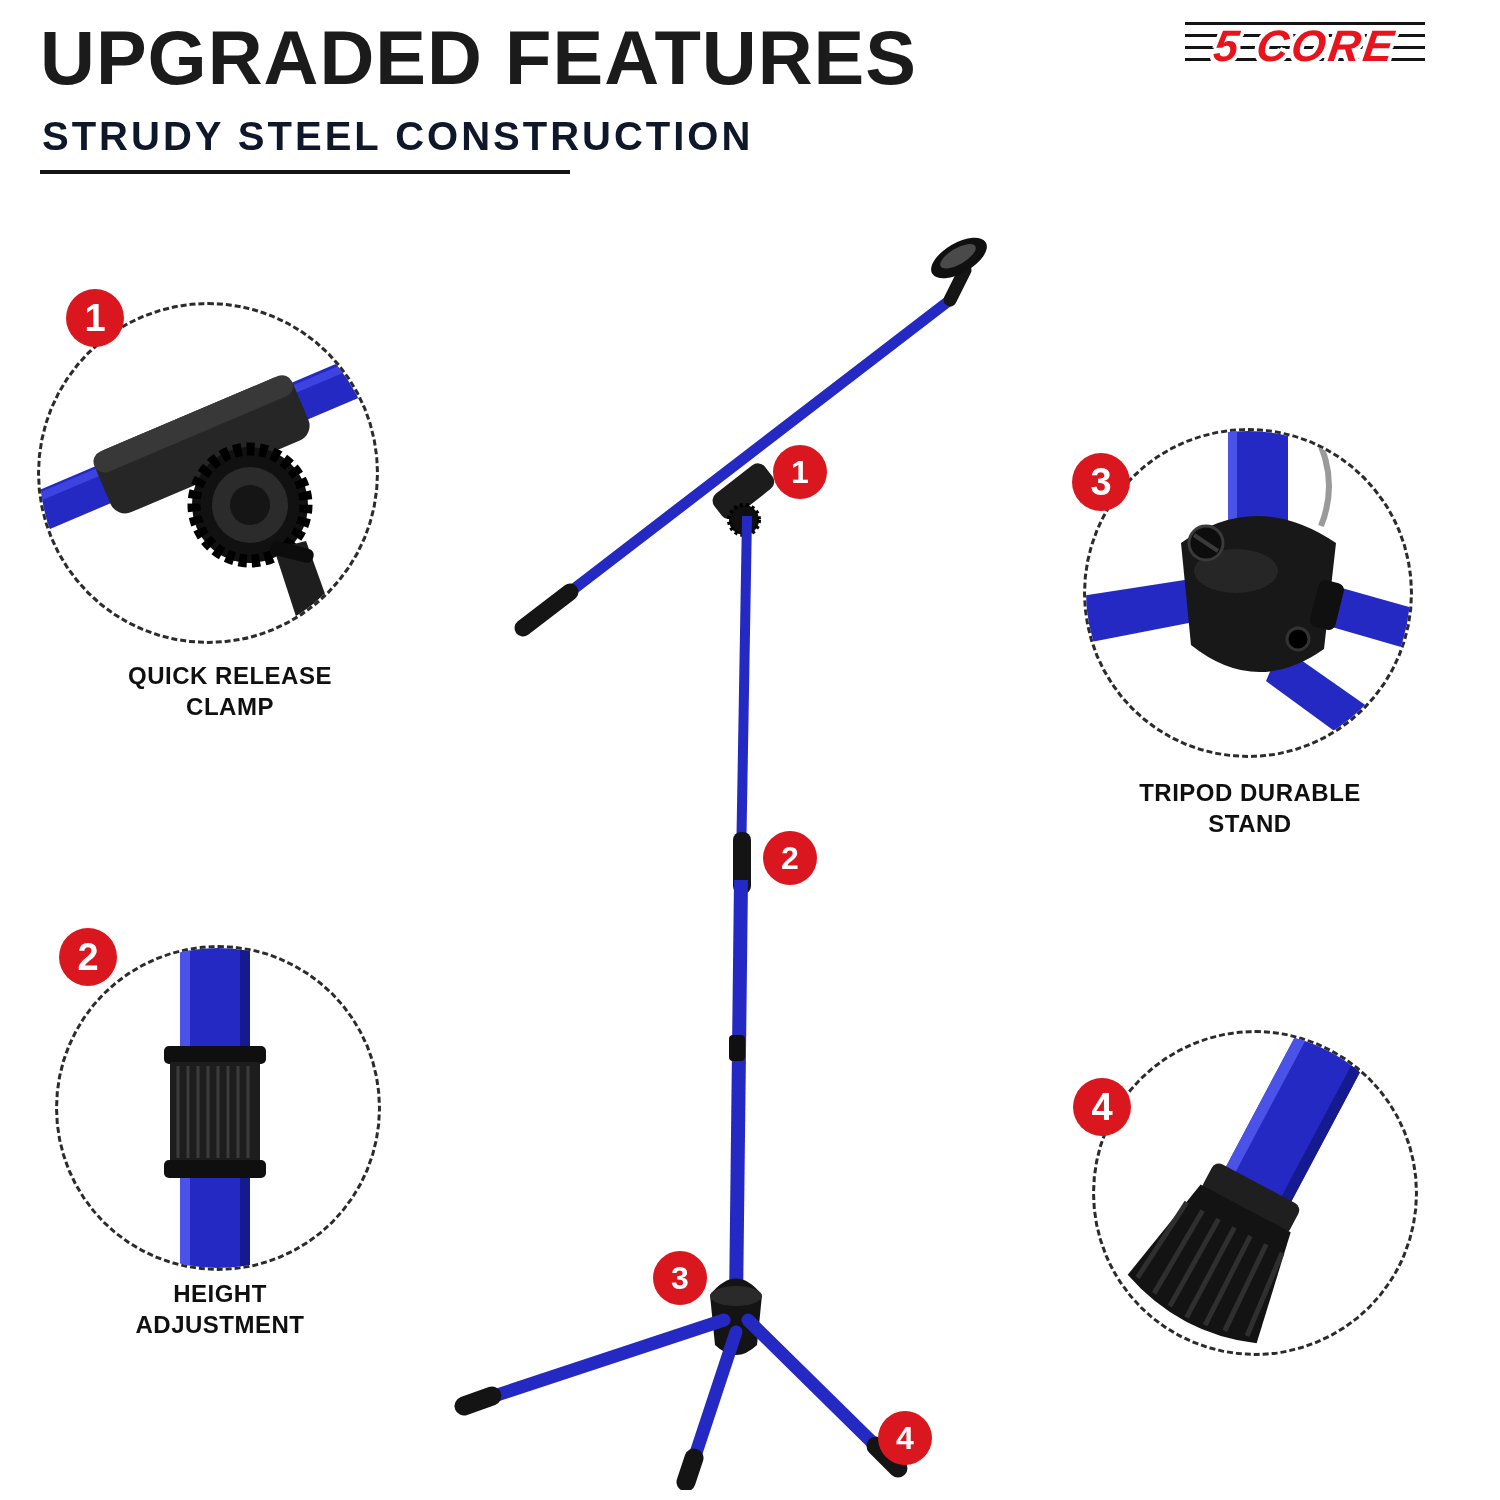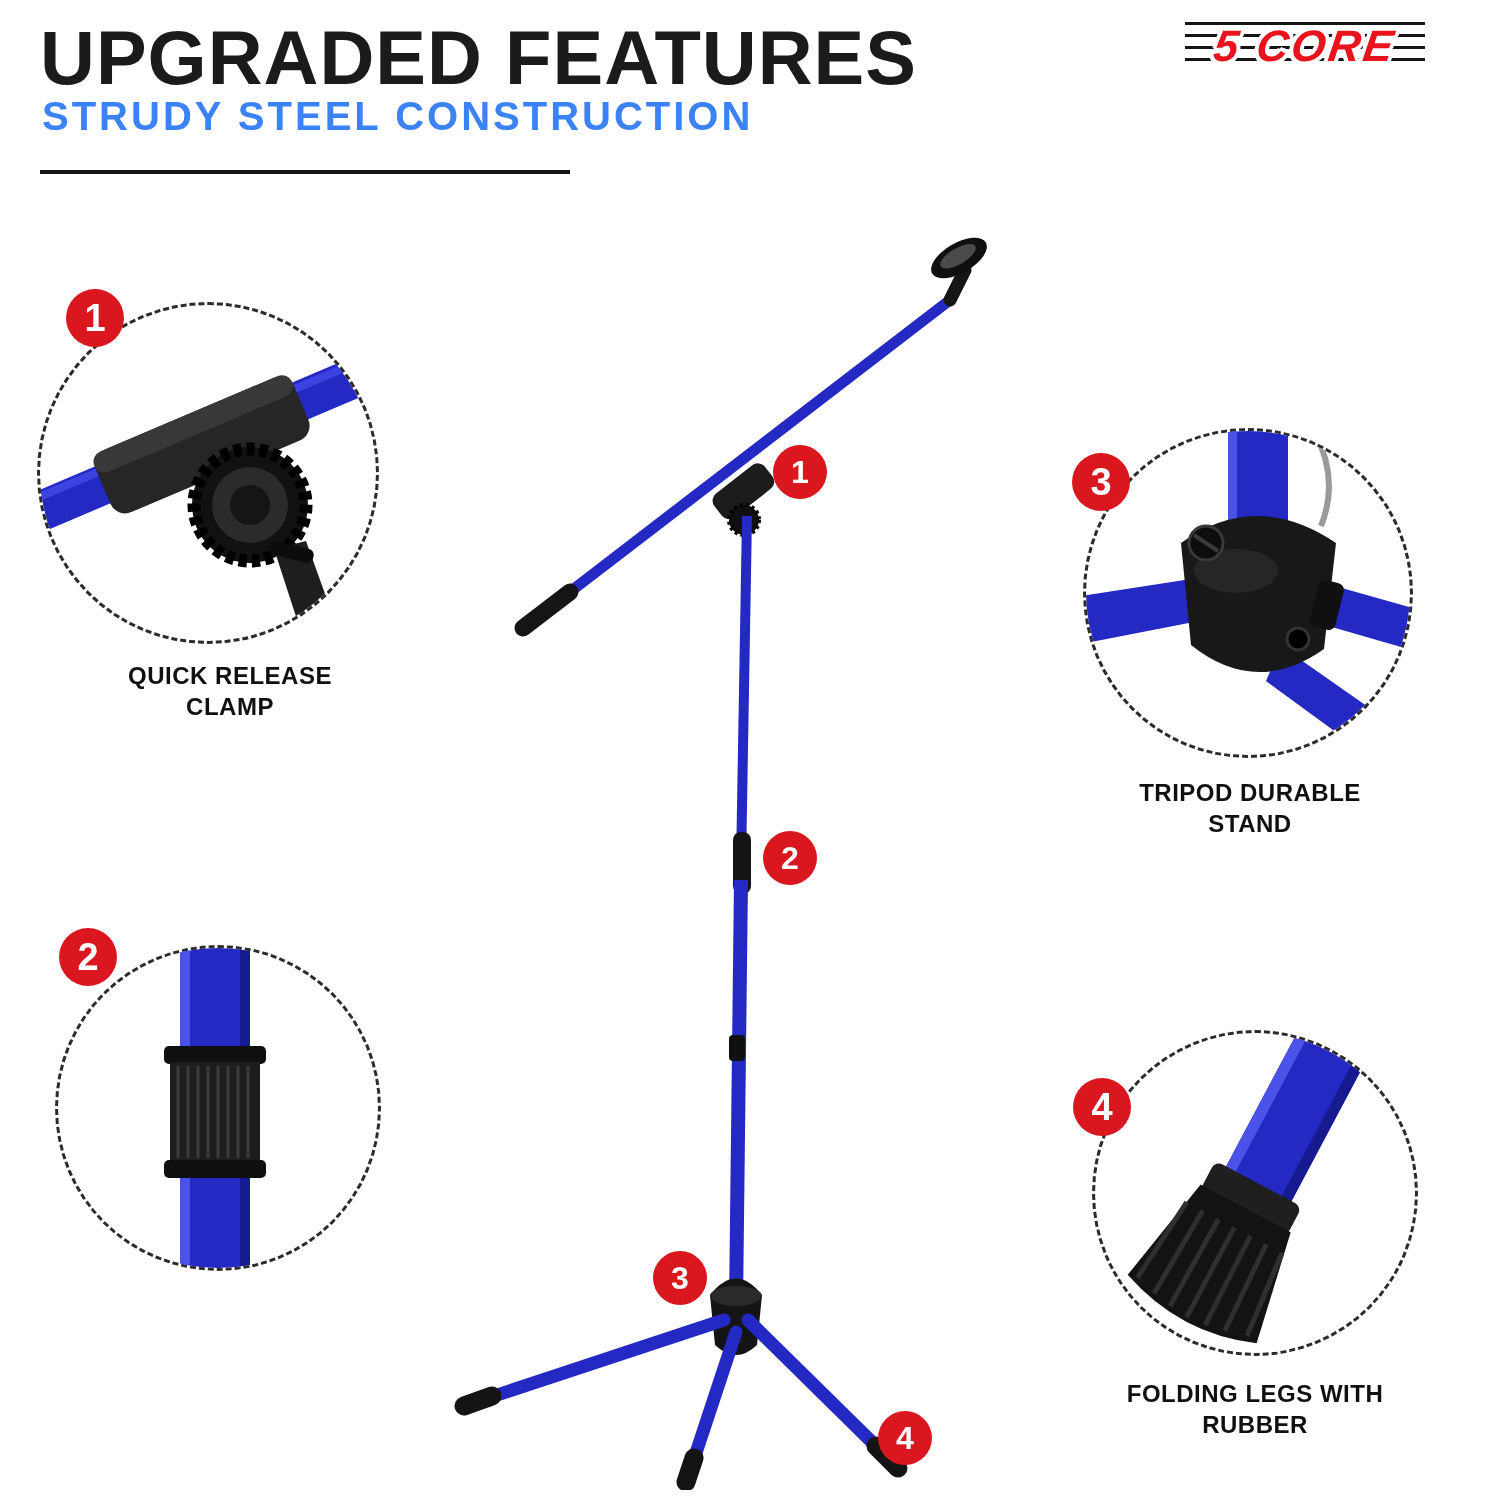--- a/index.html
+++ b/index.html
@@ -8,21 +8,21 @@
     font-family:Liberation Sans, sans-serif;
     padding-left:8px;
   }
   .abs{position:absolute;}
   
   .title{
     left:40px;top:18px;font-size:76px;font-weight:800;color:#1b1b1b;
     letter-spacing:1px;line-height:1.05;white-space:nowrap;
   }
   .subtitle{
-    left:42px;top:94px;font-size:40px;font-weight:700;color:#3b82f6;
+    left:42px;top:114px;font-size:40px;font-weight:700;color:#0f172a;
     letter-spacing:3px;white-space:nowrap;
   }
   .subtitle-rule{left:40px;top:170px;width:530px;height:4px;background:#141414;}
   
   .logo{left:1185px;top:16px;width:240px;height:60px;}
   .logo-stripes{
     position:absolute;left:0;top:6px;width:240px;height:46px;
     background:repeating-linear-gradient(to bottom,#141414 0 3px,transparent 3px 12px);
   }
   .logo-text{
@@ -166,20 +166,21 @@
           <line x1="170" y1="118" x2="170" y2="210"></line>
         <line x1="180" y1="118" x2="180" y2="210"></line>
           <line x1="190" y1="118" x2="190" y2="210"></line>
       </g>
       <rect x="106" y="212" width="102" height="18" rx="5" fill="#0f0f0f"></rect>
     </svg>
   </div>
   <div class="abs badge" style="left:59px;top:928px;">
       <span>2</span>
     </div>
+  <div class="abs caption" style="left:95px;top:1278px;width:250px;">HEIGHT ADJUSTMENT</div>
 
   <div class="abs inset" style="left:1083px;top:428px;width:324px;height:324px;">
     <svg viewBox="0 0 324 324" width="324" height="324">
 
       <path d="M 225 -5 Q 255 45 235 95" stroke="#9a9a9a" stroke-width="6" fill="none"></path>
 
       <rect x="142" y="-10" width="60" height="110" fill="#2529c4"></rect>
       <rect x="142" y="-10" width="9" height="110" fill="#4a52e8"></rect>
 
       <polygon points="-5,165 105,148 113,190 0,212" fill="#2529c4"></polygon>
@@ -220,15 +221,14 @@
           <line x1="176" y1="200" x2="178" y2="300"></line>
             <line x1="194" y1="200" x2="198" y2="296"></line>
           <line x1="212" y1="200" x2="220" y2="290"></line>
         </g>
       </g>
     </svg>
   </div>
   <div class="abs badge" style="left:1073px;top:1078px;">
       <span>4</span>
     </div>
-  <div class="abs caption" style="left:1105px;top:1378px;width:300px;">FOLDING LEGS WITH RUBBER</div>
 
 </div>
 
 </body></html>

